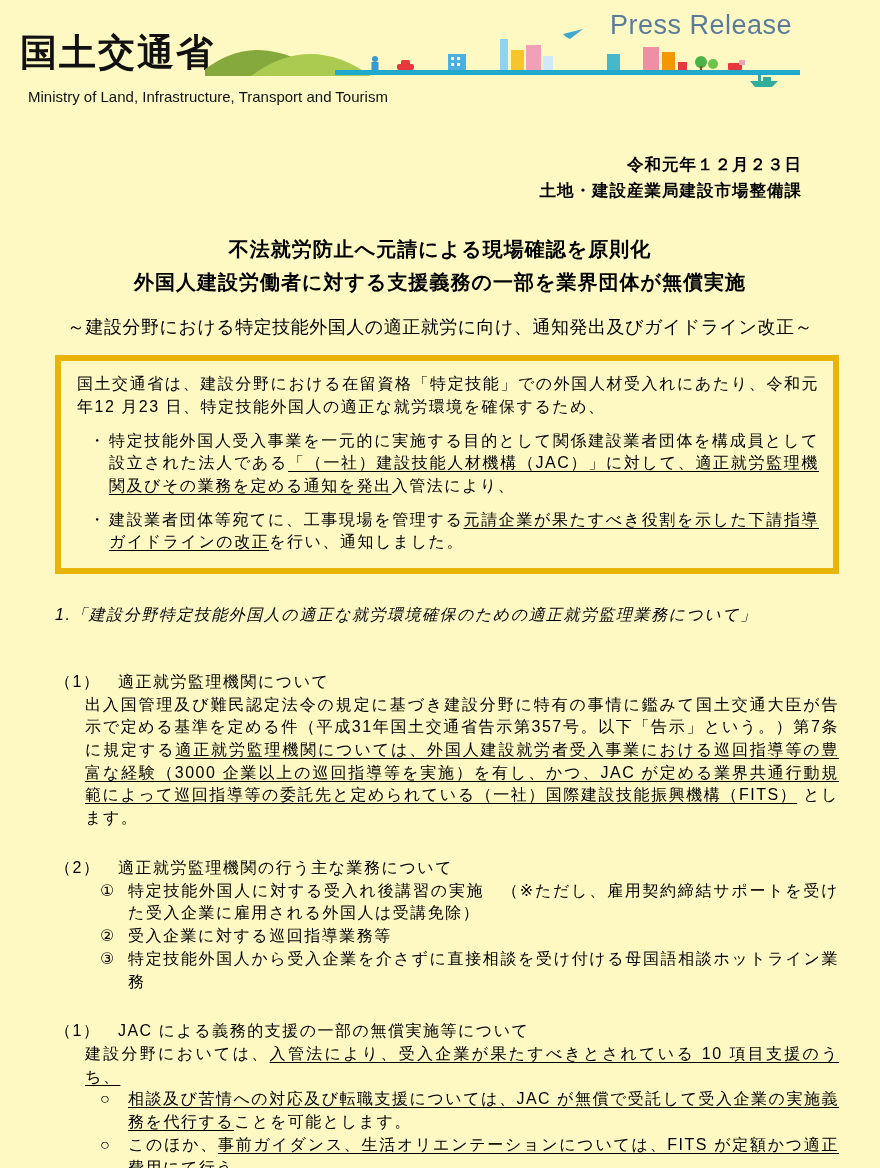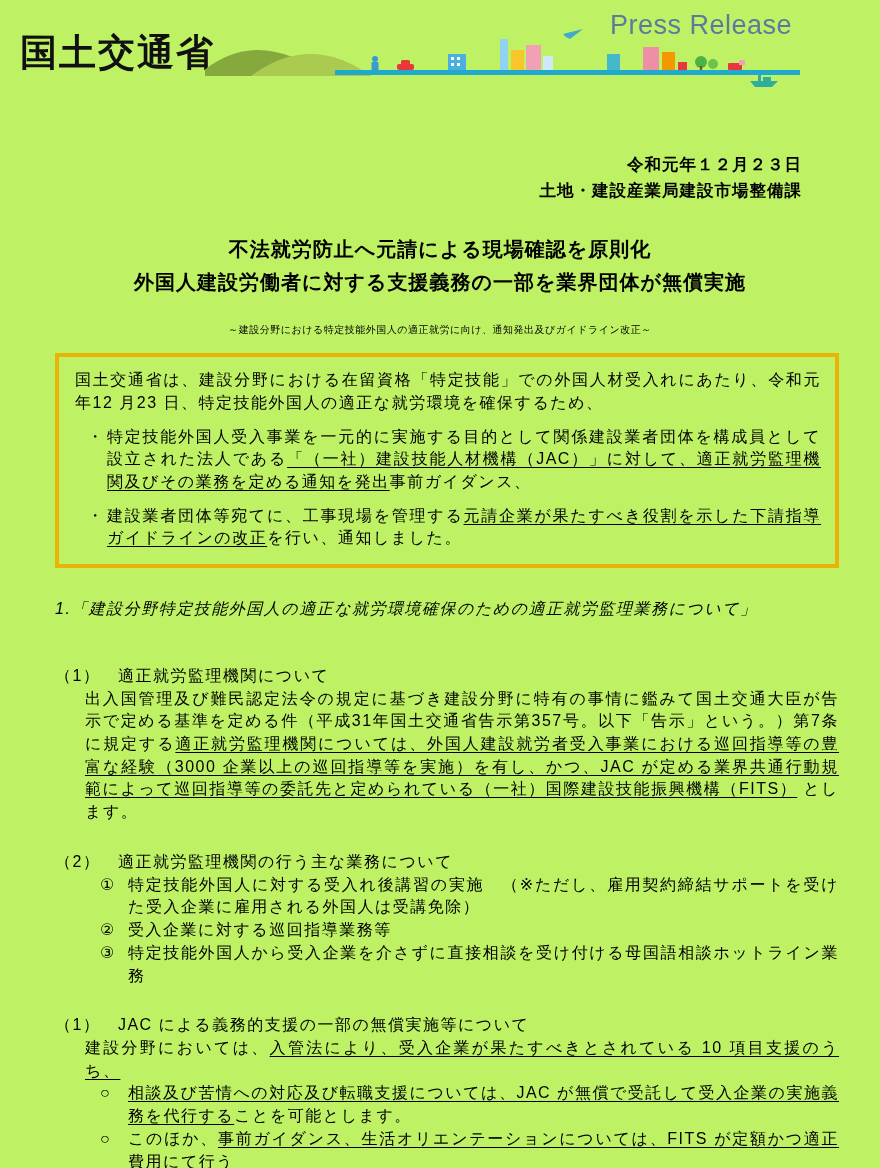--- a/index.html
+++ b/index.html
@@ -1,40 +1,40 @@
 <!DOCTYPE html>
 <html lang="ja"><head>
 <meta charset="utf-8">
 <style>
   * { margin:0; padding:0; box-sizing:border-box; }
   html,body { background:#ffffff; }
   body {
     width:880px; height:1168px; overflow:hidden; color:#000;
     font-family:"Liberation Sans","DejaVu Sans",sans-serif;
   }
-  .page { position:relative; width:880px; height:1168px; background:#bef264; }
+  .page { position:relative; width:880px; height:1168px; background:#fef9c3; }
 
   
   .hdr { position:relative; height:112px; }
   .press-release { position:absolute; top:10px; right:88px; font-size:27px; letter-spacing:.5px; color:#5b7b9c; }
   .logo-text { position:absolute; top:28px; left:20px; font-size:37px; font-weight:700; letter-spacing:2px; color:#111; }
   .banner { position:absolute; top:24px; left:205px; }
   .min-en { position:absolute; top:88px; left:28px; font-size:15px; color:#111; }
 
   
   .meta { margin:40px 78px 0 0; text-align:right; font-size:16.5px; line-height:1.55; letter-spacing:1px;font-weight:bold; }
 
   
   .title-block { margin-top:30px; text-align:center; }
   .title-line { font-size:20px; font-weight:700; line-height:1.65; letter-spacing:1px; }
-  .subtitle { margin-top:24px; font-size:10px; letter-spacing:.5px; }
+  .subtitle { margin-top:16px; font-size:18px; letter-spacing:.5px; }
 
   
   .summary-box {
-    margin:16px 41px 0 55px; border:4px solid #eab308;
+    margin:16px 41px 0 55px; border:6px solid #eab308;
     padding:12px 14px 14px 16px;
     font-size:16px; line-height:1.42; letter-spacing:1.5px;
   }
   .summary-box .intro { text-align:justify; }
   .box-bullet { display:flex; margin-top:11px; padding-left:12px; }
   .box-bullet .marker { flex:none; width:20px; }
   .box-bullet .btext { flex:1; text-align:justify; }
 
   
   .body-text { margin:0 41px 0 55px; font-size:16px; line-height:1.42; letter-spacing:1.5px; }
@@ -82,38 +82,39 @@
         <circle cx="496" cy="38" r="6" fill="#4cb347"></circle>
         <rect x="494.8" y="42" width="2.4" height="4" fill="#7a5a2b"></rect>
         <circle cx="508" cy="40" r="5" fill="#6cc24a"></circle>
         <rect x="523" y="39" width="14" height="7" rx="1" fill="#e8383d"></rect>
         <rect x="534" y="36" width="6" height="5" fill="#f2a0b5"></rect>
         <path d="M 545 57 h 28 l -6 6 h -17 Z" fill="#2fae9b"></path>
         <rect x="553" y="51" width="3" height="6" fill="#2fae9b"></rect>
         <rect x="558" y="53" width="8" height="4" fill="#2fae9b"></rect>
       </g>
     </svg>
+    <div class="min-en">Ministry of Land, Infrastructure, Transport and Tourism</div>
   </header>
 
   <div class="meta">
     <div class="date">令和元年１２月２３日</div>
     <div class="dept">土地・建設産業局建設市場整備課</div>
   </div>
 
   <div class="title-block">
     <div class="title-line">不法就労防止へ元請による現場確認を原則化</div>
     <div class="title-line">外国人建設労働者に対する支援義務の一部を業界団体が無償実施</div>
     <div class="subtitle">～建設分野における特定技能外国人の適正就労に向け、通知発出及びガイドライン改正～</div>
   </div>
 
   <div class="summary-box">
     <p class="intro">国土交通省は、建設分野における在留資格「特定技能」での外国人材受入れにあたり、令和元年12 月23 日、特定技能外国人の適正な就労環境を確保するため、</p>
     <div class="box-bullet">
       <span class="marker">・</span>
-      <span class="btext"><span>特定技能外国人受入事業を一元的に実施する目的として関係建設業者団体を構成員として設立された法人である</span><span class="u">「（一社）建設技能人材機構（JAC）」に対して、適正就労監理機関及びその業務を定める通知を発出</span><span>事前ガイダンス、</span></span>
+      <span class="btext"><span>特定技能外国人受入事業を一元的に実施する目的として関係建設業者団体を構成員として設立された法人である</span><span class="u">「（一社）建設技能人材機構（JAC）」に対して、適正就労監理機関及びその業務を定める通知を発出</span><span>入管法により、</span></span>
     </div>
     <div class="box-bullet">
       <span class="marker">・</span>
       <span class="btext"><span>建設業者団体等宛てに、工事現場を管理する</span><span class="u">元請企業が果たすべき役割を示した下請指導ガイドラインの改正</span><span>を行い、通知しました。</span></span>
     </div>
   </div>
 
   <div class="body-text">
 
     <p class="sec-heading">1.「建設分野特定技能外国人の適正な就労環境確保のための適正就労監理業務について」</p>

